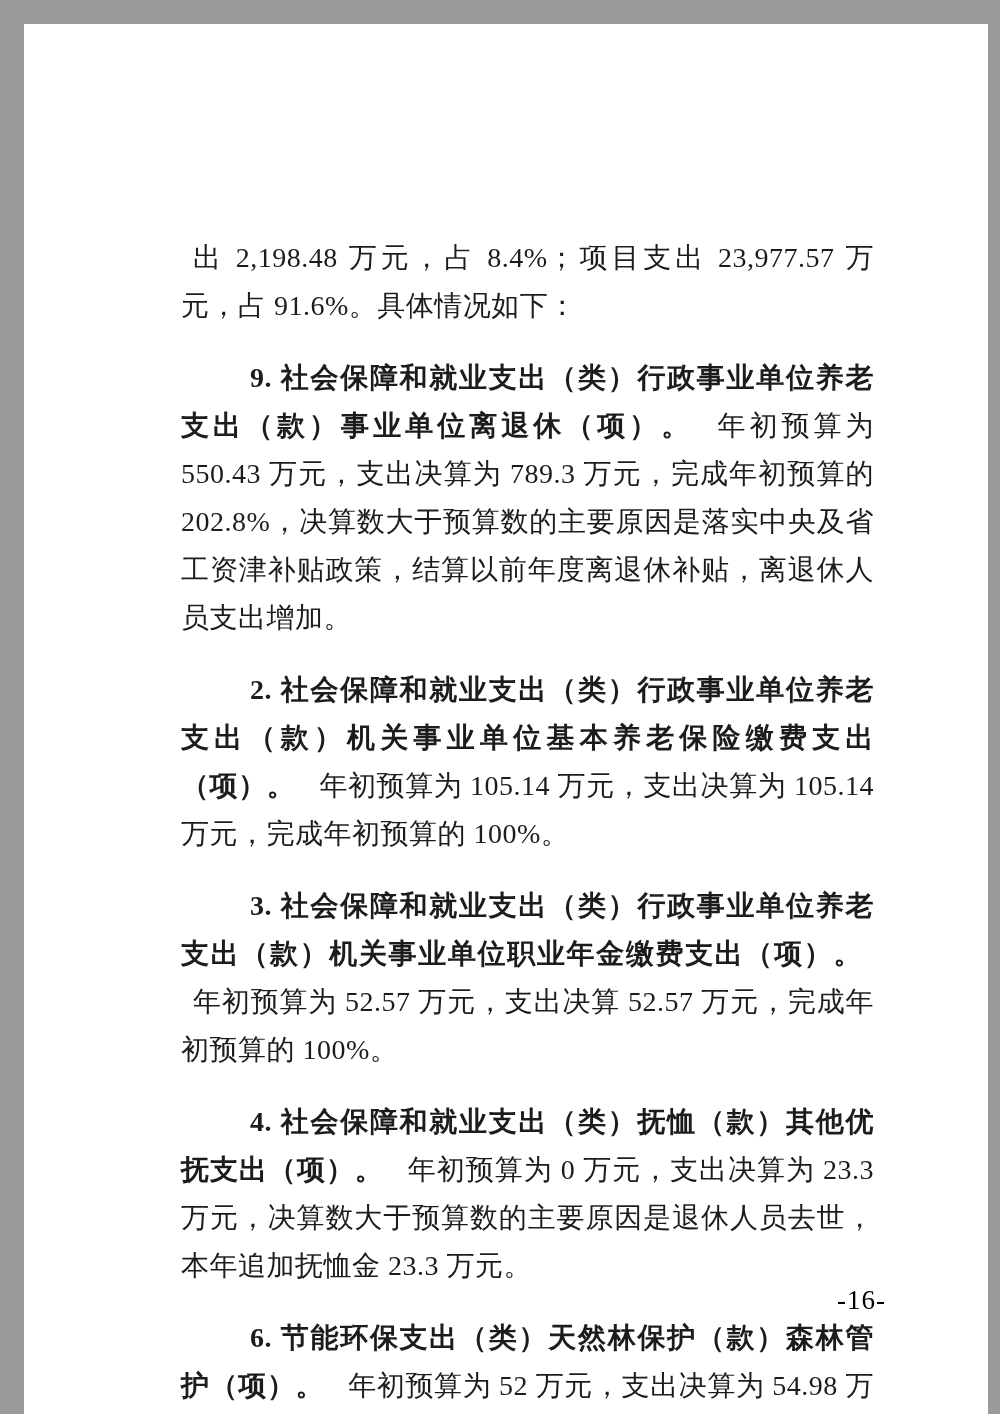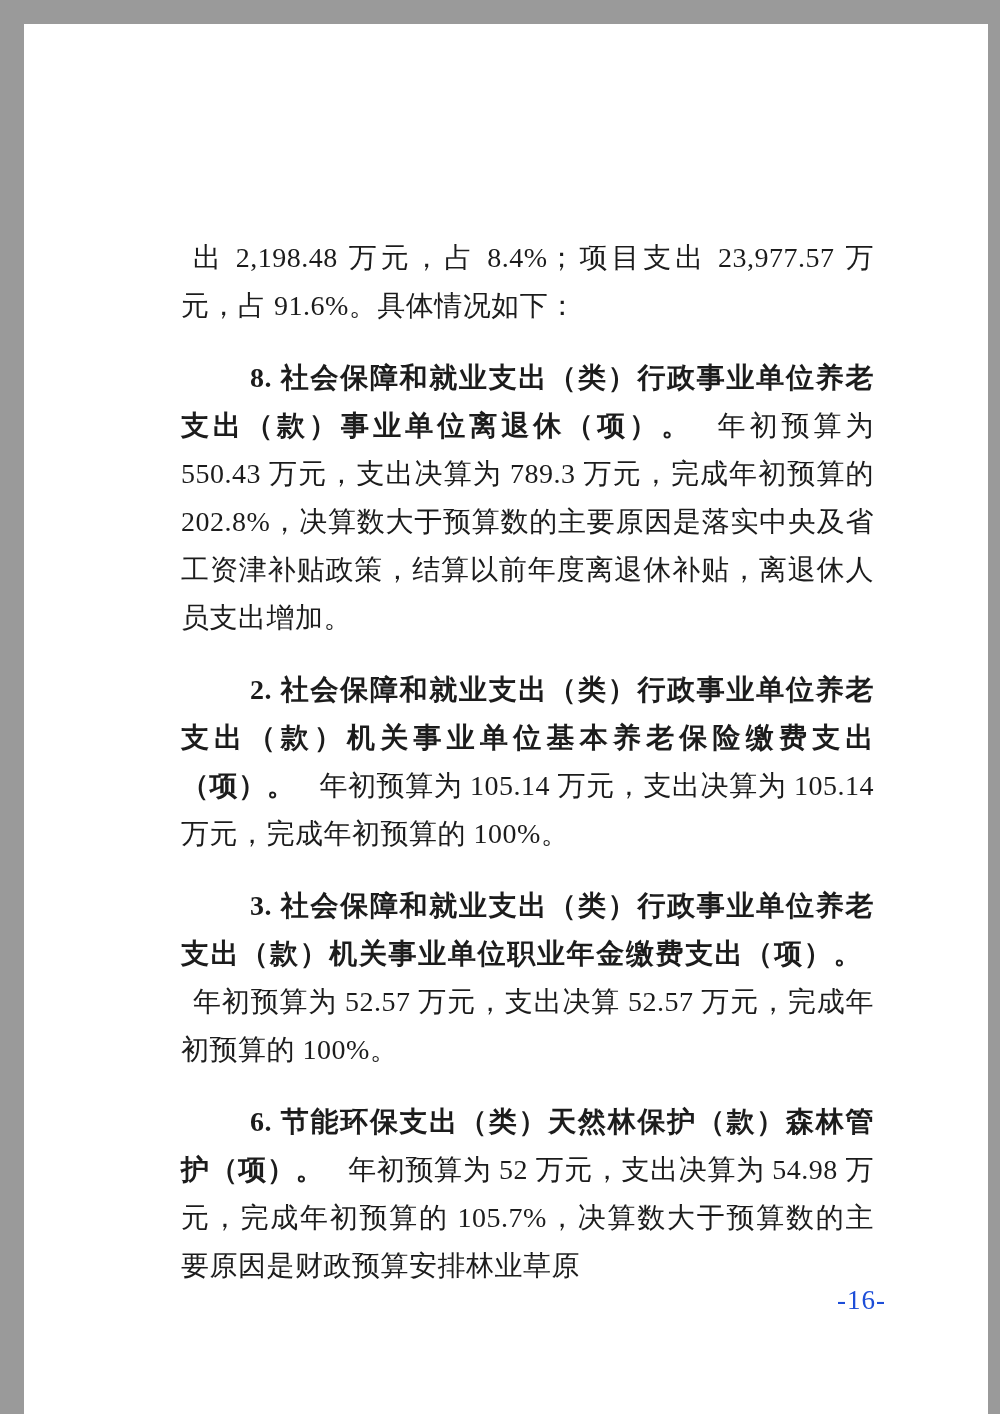--- a/index.html
+++ b/index.html
@@ -29,30 +29,31 @@
   .para { margin: 0; }
   .para.indent { text-indent: 57px; }
   .seg { font-weight: 400; }
   .seg.bold { font-weight: 700; }
   .page-number {
     position: absolute;
     top: 1244px;
     right: 126px;
     font-size: 27px;
     line-height: 40px;
-    color: #1d4ed8;
+    color: #000000;
     letter-spacing: 1px;
     font-family: Liberation Serif, serif;
   }
 </style>
 </head>
 <body>
 
 <div class="page">
   <div class="content">
       <p class="para"><span class="seg">出 2,198.48 万元，占 8.4%；项目支出 23,977.57 万元，占 91.6%。具体情况如下：</span></p>
-      <p class="para indent"><span class="seg bold">8. 社会保障和就业支出（类）行政事业单位养老支出（款）事业单位离退休（项）。</span><span class="seg">年初预算为 550.43 万元，支出决算为 789.3 万元，完成年初预算的 202.8%，决算数大于预算数的主要原因是落实中央及省工资津补贴政策，结算以前年度离退休补贴，离退休人员支出增加。</span></p>
+      <p class="para indent"><span class="seg bold">9. 社会保障和就业支出（类）行政事业单位养老支出（款）事业单位离退休（项）。</span><span class="seg">年初预算为 550.43 万元，支出决算为 789.3 万元，完成年初预算的 202.8%，决算数大于预算数的主要原因是落实中央及省工资津补贴政策，结算以前年度离退休补贴，离退休人员支出增加。</span></p>
       <p class="para indent"><span class="seg bold">2. 社会保障和就业支出（类）行政事业单位养老支出（款）机关事业单位基本养老保险缴费支出（项）。</span><span class="seg">年初预算为 105.14 万元，支出决算为 105.14 万元，完成年初预算的 100%。</span></p>
       <p class="para indent"><span class="seg bold">3. 社会保障和就业支出（类）行政事业单位养老支出（款）机关事业单位职业年金缴费支出（项）。</span><span class="seg">年初预算为 52.57 万元，支出决算 52.57 万元，完成年初预算的 100%。</span></p>
+      <p class="para indent"><span class="seg bold">4. 社会保障和就业支出（类）抚恤（款）其他优抚支出（项）。</span><span class="seg">年初预算为 0 万元，支出决算为 23.3 万元，决算数大于预算数的主要原因是退休人员去世，本年追加抚恤金 23.3 万元。</span></p>
       <p class="para indent"><span class="seg bold">6. 节能环保支出（类）天然林保护（款）森林管护（项）。</span><span class="seg">年初预算为 52 万元，支出决算为 54.98 万元，完成年初预算的 105.7%，决算数大于预算数的主要原因是财政预算安排林业草原</span></p>
     </div>
   <div class="page-number">-16-</div>
 </div>
 
 </body></html>

